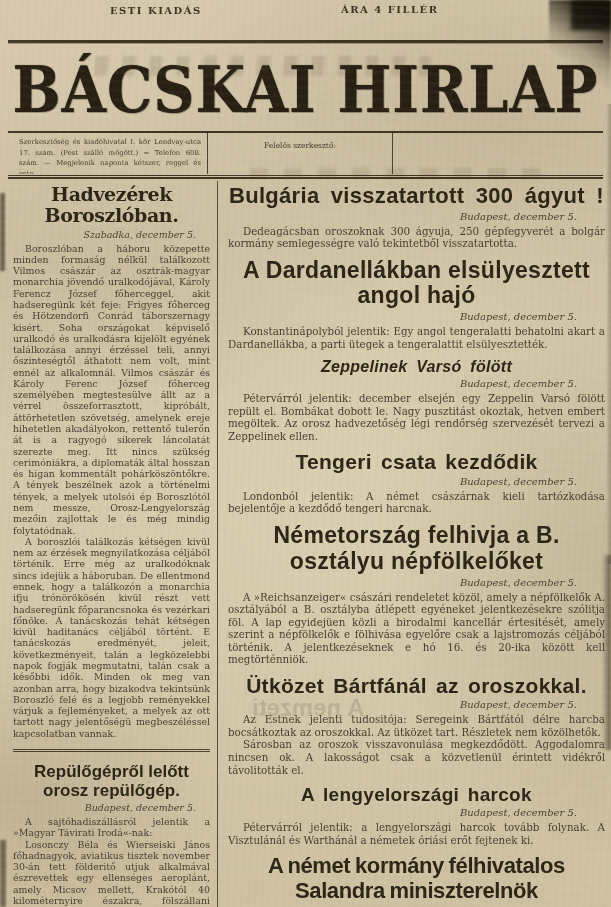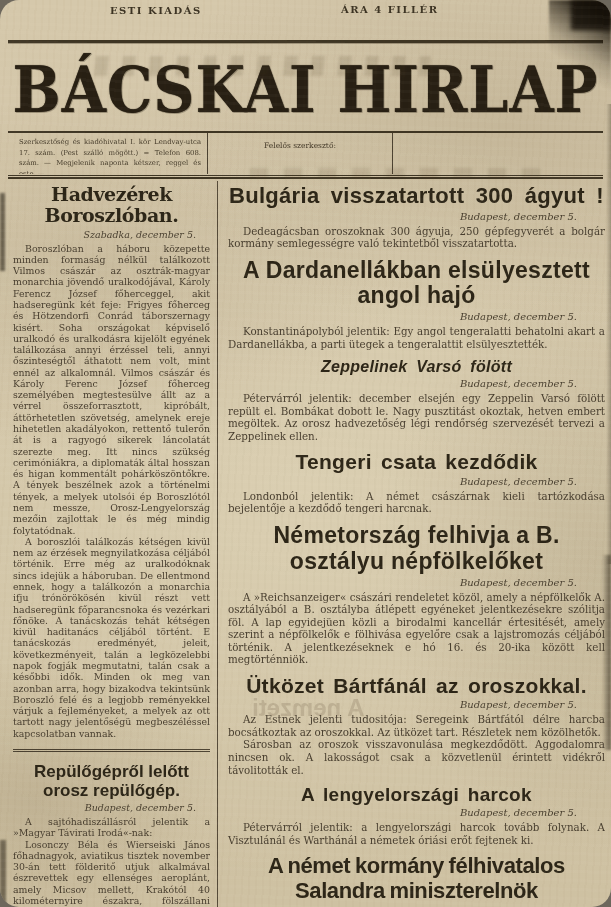--- a/index.html
+++ b/index.html
@@ -6,21 +6,20 @@
   .paper{
     position:relative;width:611px;height:907px;margin:0 auto;overflow:hidden;
     color:#463c2d;
     background:
       radial-gradient(ellipse 420px 260px at 18% 30%, rgba(96,74,43,.10), transparent 70%),
       radial-gradient(ellipse 500px 300px at 82% 14%, rgba(96,74,43,.13), transparent 70%),
       radial-gradient(ellipse 640px 520px at 50% 55%, rgba(255,248,224,.20), transparent 75%),
       radial-gradient(ellipse 300px 420px at 97% 62%, rgba(80,60,30,.12), transparent 70%),
       radial-gradient(ellipse 260px 200px at 6% 88%, rgba(80,60,30,.12), transparent 70%),
       linear-gradient(#d5c8ab,#cec1a2);
-    border-radius: 19px;
   }
   .grain{position:absolute;inset:0;pointer-events:none;opacity:.5;
     background:
       repeating-linear-gradient(93deg, rgba(110,88,52,.05) 0 2px, transparent 2px 7px),
       repeating-linear-gradient(2deg, rgba(255,250,230,.05) 0 3px, transparent 3px 9px);}
   
   .edition{position:absolute;top:5px;left:110px;font-weight:bold;font-size:10px;letter-spacing:1.5px;color:#3b3222;}
   .price{position:absolute;top:4px;left:341px;font-weight:bold;font-size:10px;letter-spacing:1.5px;color:#3b3222;}
   .daterow{position:absolute;top:25px;left:13px;width:588px;height:15px;font-weight:bold;font-size:11px;color:#352c1d;}
   .daterow .dr-left{position:absolute;left:17px;}

